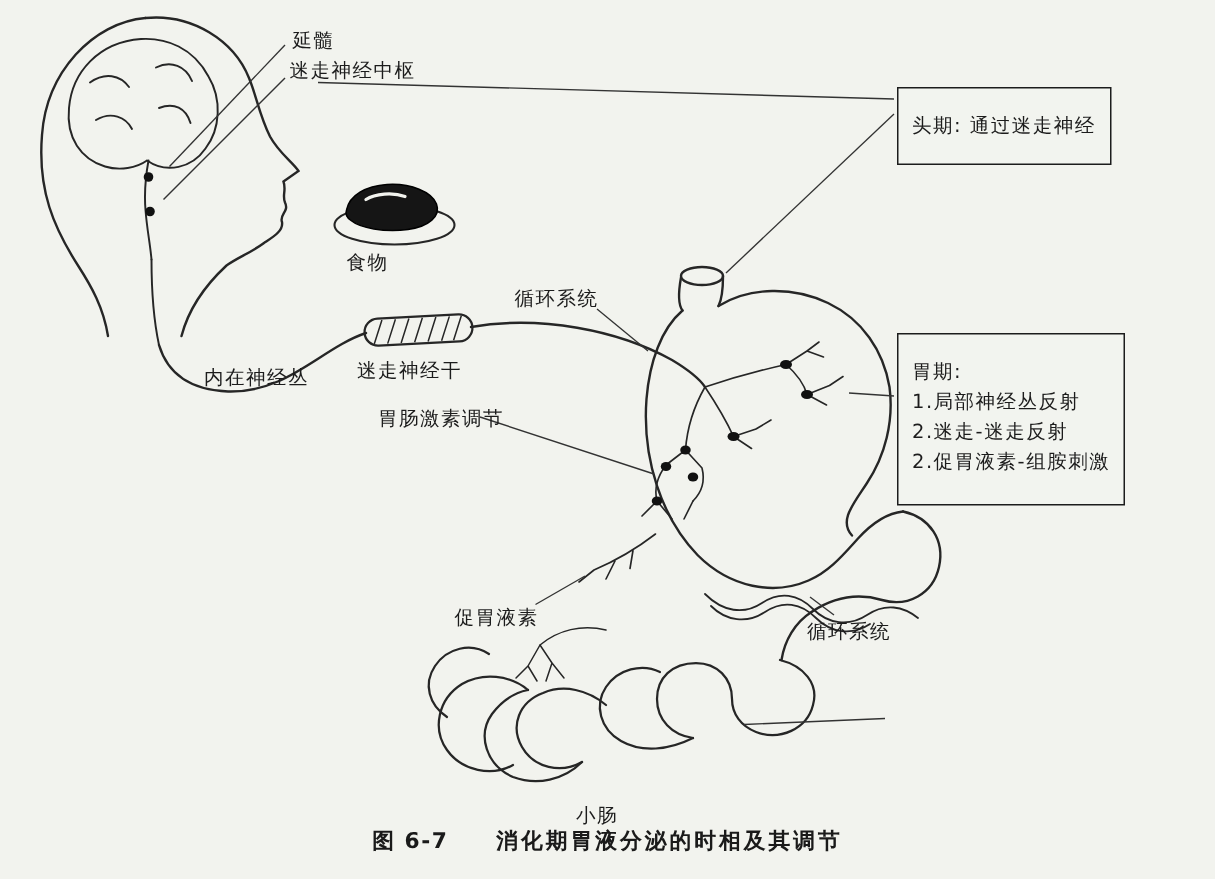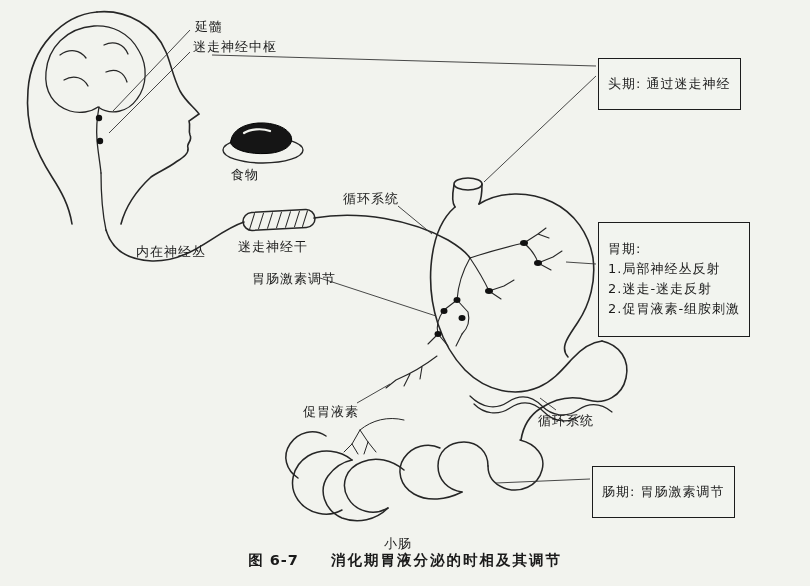--- a/index.html
+++ b/index.html
@@ -166,19 +166,18 @@
 
   <div class="callout-box" style="left:598px;top:58px">头期: 通过迷走神经</div>
 
   <div class="callout-box" style="left:598px;top:222px">
     <div class="line">胃期:</div>
     <div class="line">1.局部神经丛反射</div>
     <div class="line">2.迷走-迷走反射</div>
     <div class="line">2.促胃液素-组胺刺激</div>
   </div>
 
-  <div class="callout-box" style="left:592px;top:466px">肠期: 胃肠激素调节</div>
 
   <div class="caption">
     <span class="figno">图 6-7</span><span>消化期胃液分泌的时相及其调节</span>
   </div>
 
 </div>
 
 </body></html>

